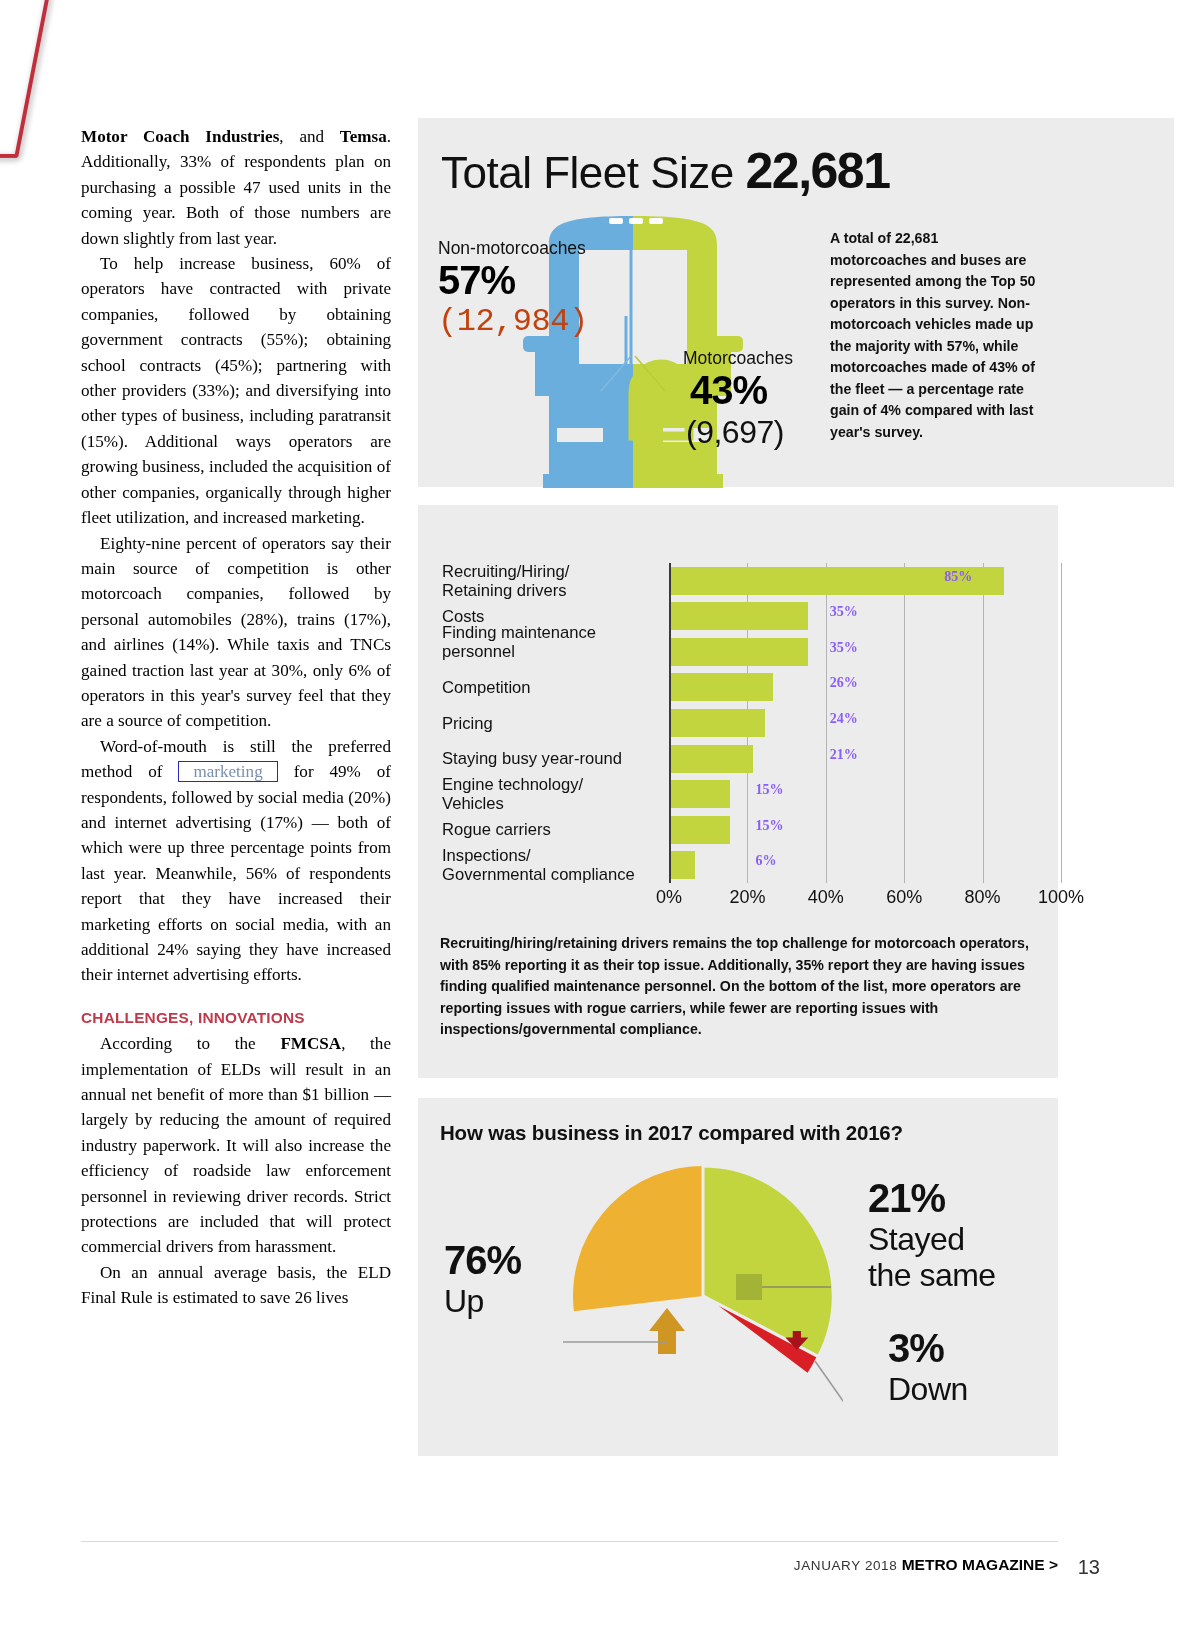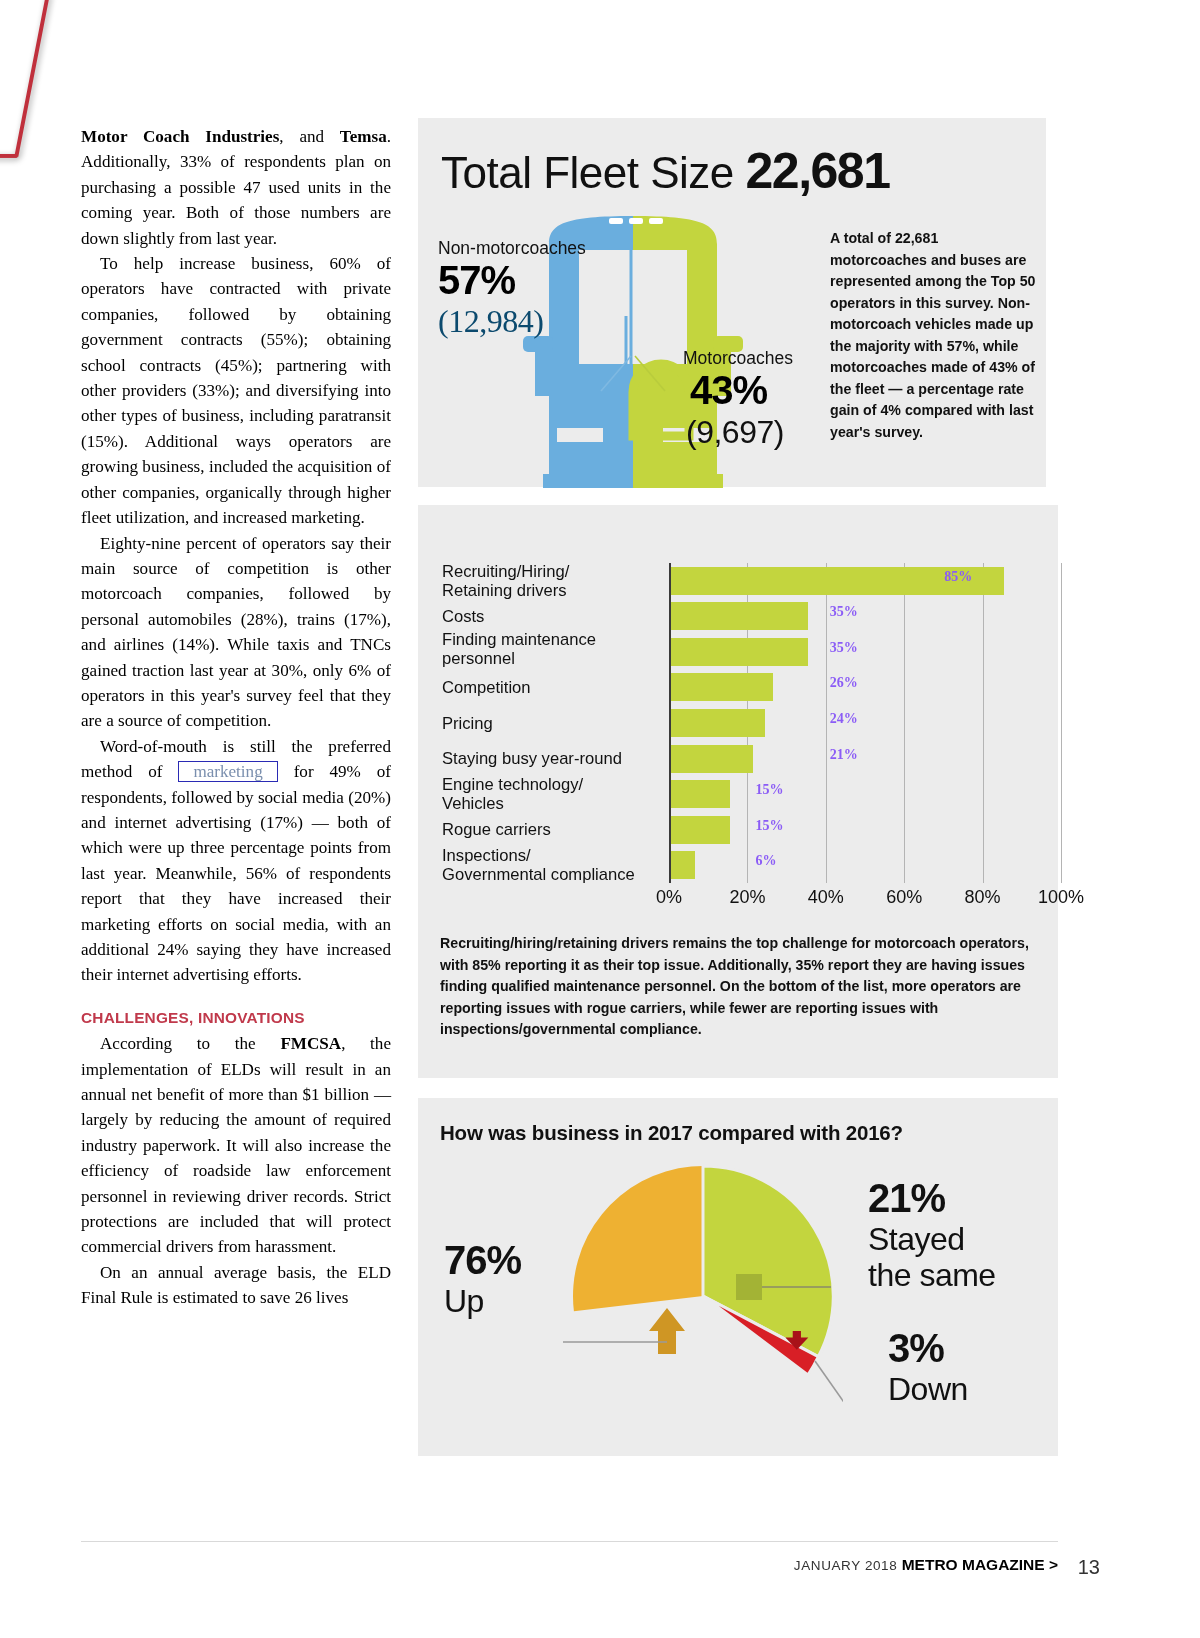--- a/index.html
+++ b/index.html
@@ -42,21 +42,21 @@
     color:#7a8fae;
     border:1.6px solid #2a2ab4;
     padding:0 14px;
     margin:0 0px;
     box-decoration-break:clone;
     -webkit-box-decoration-break:clone;
   }
 
   
   .panel{position:absolute;left:418px;background:#ececec;}
-  #panel-fleet{top:118px;width:628px;height:369px;}
+  #panel-fleet{top:118px;width:756px;height:369px;}
   #panel-bar{top:505px;width:640px;height:573px;}
   #panel-pie{top:1098px;width:640px;height:358px;}
 
   
   .fleet-title{
     position:absolute;left:23px;top:24px;
     font-family:"Liberation Sans", sans-serif;
     font-size:44px;color:#111;letter-spacing:-.5px;white-space:nowrap;
   }
   .fleet-title .big{font-weight:bold;font-size:50px;letter-spacing:-1.5px;}
@@ -69,22 +69,22 @@
     font-family:"Liberation Sans", sans-serif;
     font-size:17.5px;color:#111;white-space:nowrap;
   }
   .num-nonmc{
     position:absolute;left:20px;top:140px;
     font-family:"Liberation Sans", sans-serif;
     font-size:40px;font-weight:bold;color:#000;letter-spacing:-1px;
   }
   .sub-nonmc{
     position:absolute;left:20px;top:185px;
-    font-family:Liberation Serif, serif;
-    font-size:32px;color:#0c4a6e;letter-spacing:-.5px;
+    font-family:Liberation Mono, monospace;
+    font-size:32px;color:#c2410c;letter-spacing:-.5px;
   }
   .lbl-mc{
     position:absolute;left:265px;top:230px;
     font-family:"Liberation Sans", sans-serif;
     font-size:17.5px;color:#111;white-space:nowrap;
   }
   .num-mc{
     position:absolute;left:272px;top:250px;
     font-family:"Liberation Sans", sans-serif;
     font-size:40px;font-weight:bold;color:#000;letter-spacing:-1px;
@@ -235,21 +235,21 @@
 <div class="panel" id="panel-bar">
   <div class="chart">
     <div class="catbox" id="cat-slot">
         <div class="cat" style="top: -1.22222px;">
           <div>Recruiting/Hiring/</div>
           <div>Retaining drivers</div>
         </div>
         <div class="cat" style="top: 43.8333px;">
           <div>Costs</div>
         </div>
-        <div class="cat" style="top: 67px;">
+        <div class="cat" style="top: 60px;">
           <div>Finding maintenance</div>
           <div>personnel</div>
         </div>
         <div class="cat" style="top: 114.944px;">
           <div>Competition</div>
         </div>
         <div class="cat" style="top: 150.5px;">
           <div>Pricing</div>
         </div>
         <div class="cat" style="top: 186.056px;">

